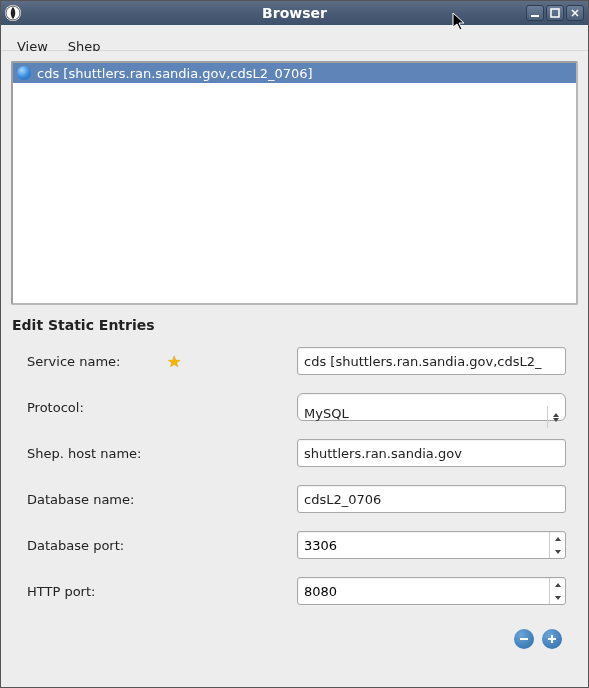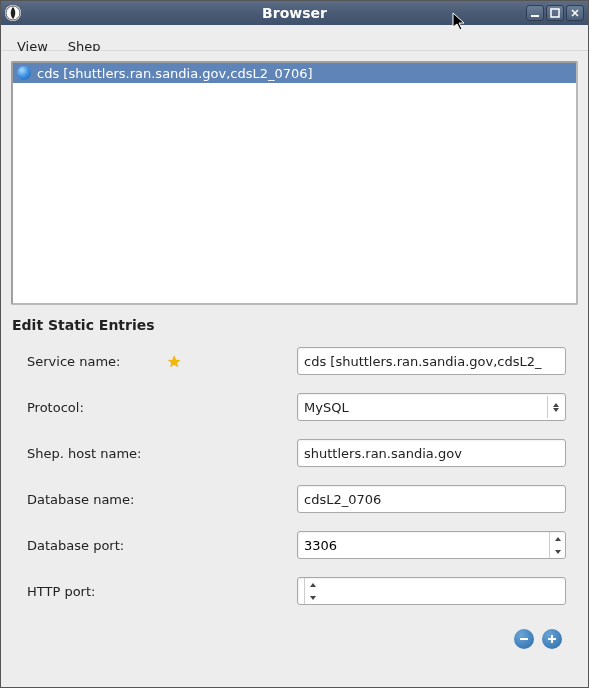--- a/index.html
+++ b/index.html
@@ -148,23 +148,24 @@
       border: 1px solid #a8a8a8;
       border-radius: 3px;
       padding: 12px 6px;
       font-size: 13px;
       font-family: inherit;
       color: #222;
       box-shadow: inset 1px 1px 2px rgba(0,0,0,0.06);
     }
     .select-input {
       display: flex;
-      align-items: center;
+      align-items: flex-start;
       padding-right: 2px;
       cursor: pointer;
+      border-radius: 6px;
     }
     .select-value { flex: 1; }
     .select-arrows {
       width: 16px;
       height: 22px;
       border-left: 1px solid #ccc;
       display: flex;
       flex-direction: column;
       align-items: center;
       justify-content: center;
@@ -341,20 +342,21 @@
                 <div class="triangle-down small"></div>
               </div>
           </div>
         </div>
       </div>
 
       <div class="form-row">
         <div class="form-label">HTTP port:</div>
         <div class="star-slot"></div>
         <div class="spin-input-wrapper">
+          <input class="spin-value" type="text" value="8080" style="">
           <div class="spin-buttons">
             <div class="spin-btn">
                 <div class="triangle-up small"></div>
               </div>
             <div class="spin-btn">
                 <div class="triangle-down small"></div>
               </div>
           </div>
         </div>
       </div>

